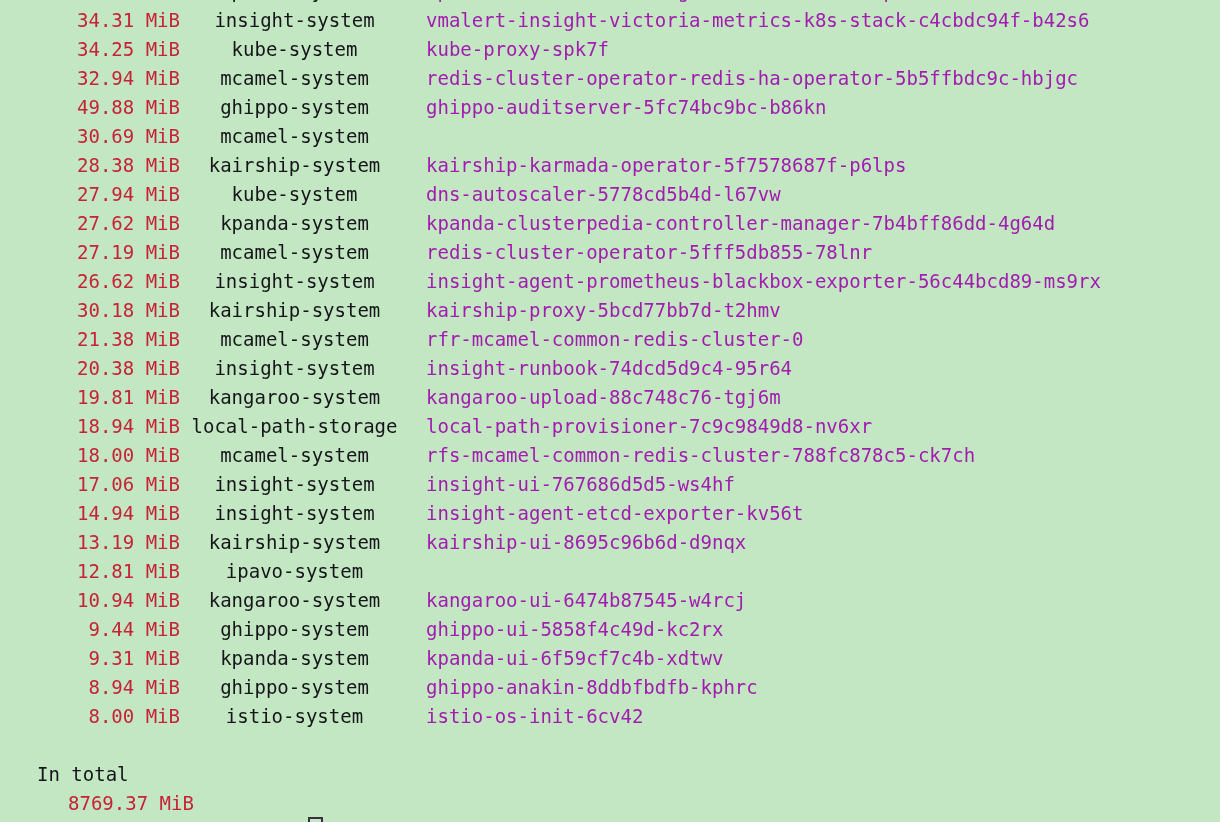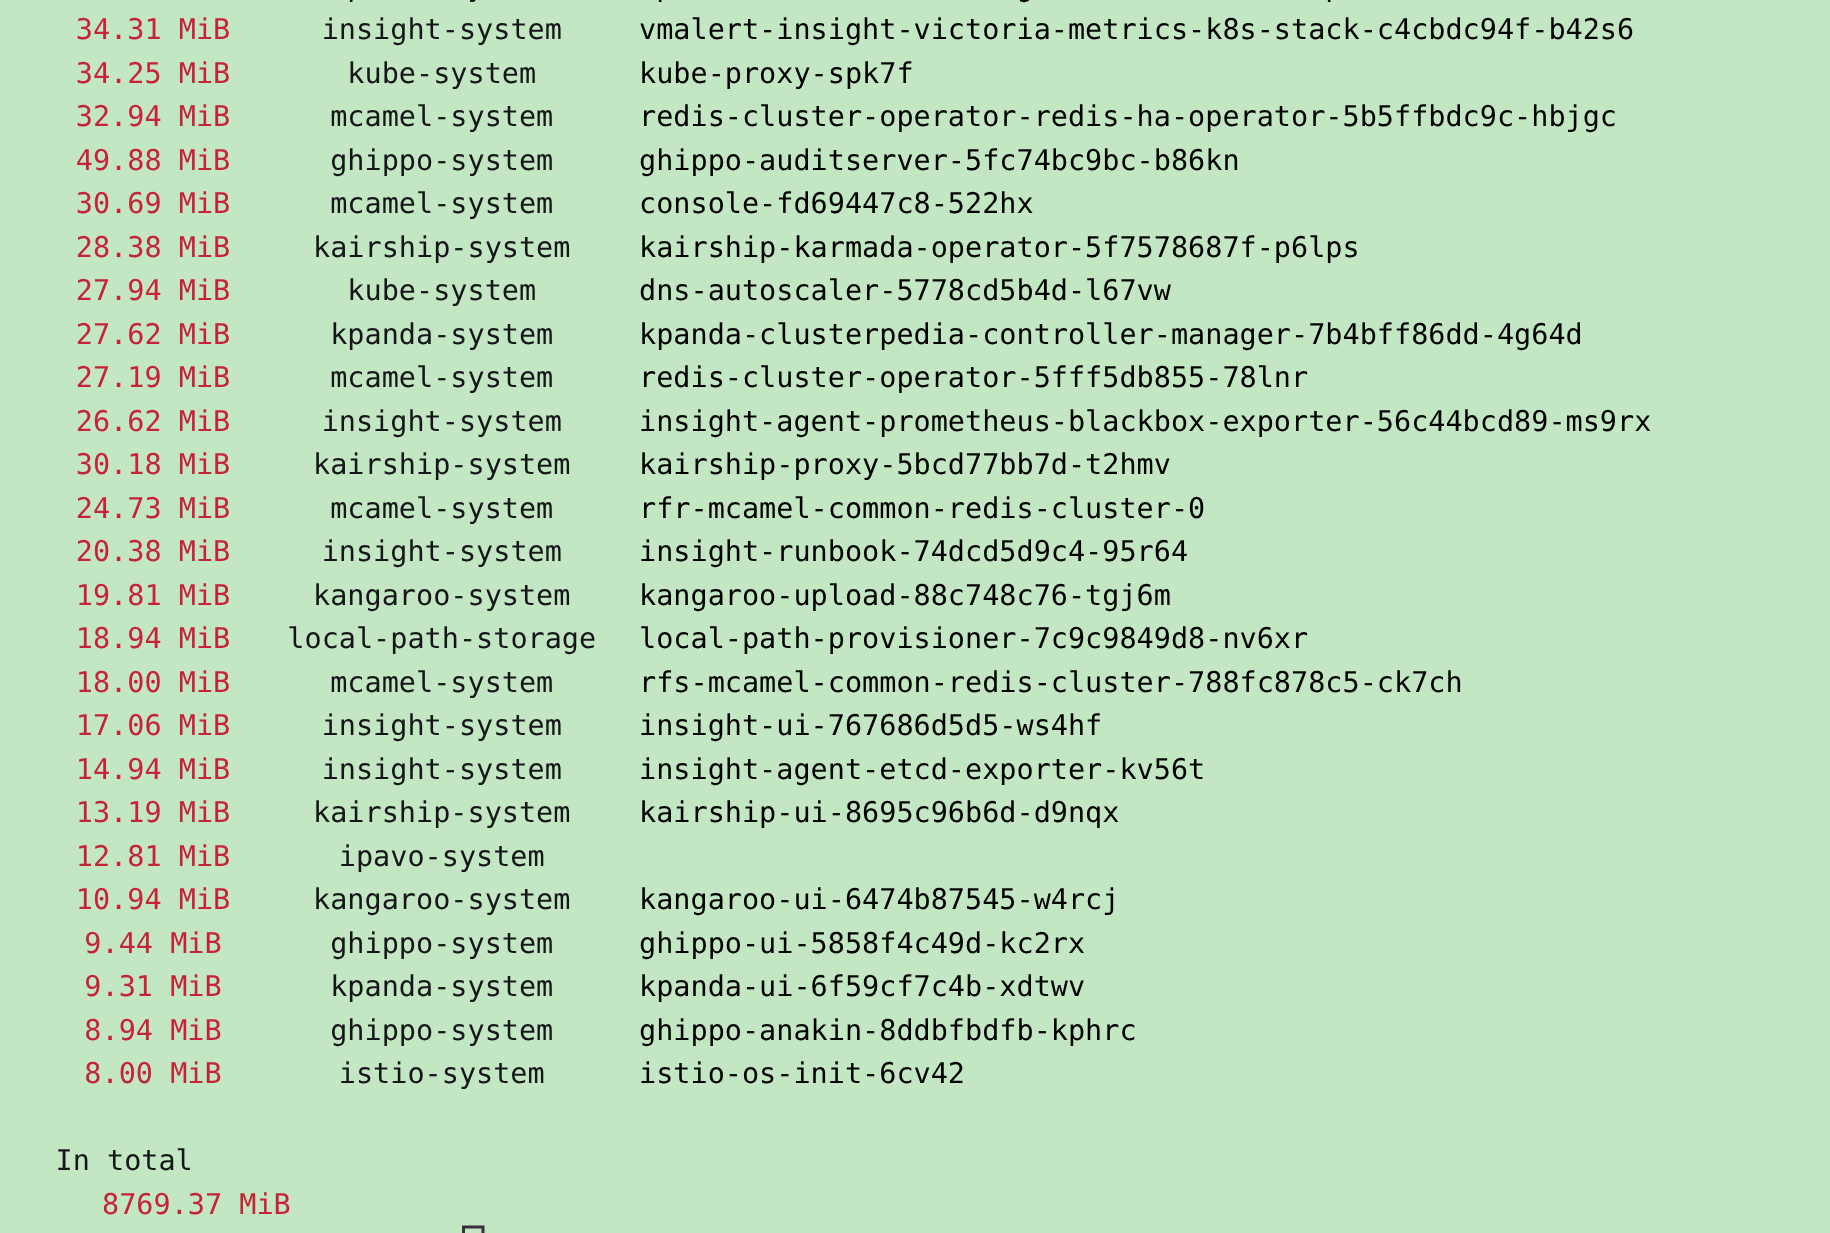--- a/index.html
+++ b/index.html
@@ -29,33 +29,33 @@
     align-items: baseline;
     height: 29px;
     white-space: pre;
   }
   .c-size {
     width: 180px;
     flex: 0 0 180px;
     padding-left: 24px;
     box-sizing: border-box;
     color: #c62336;
-    text-align: center;
+    text-align: right;
   }
   .c-ns {
     width: 229px;
     flex: 0 0 229px;
     text-align: center;
     color: #16161a;
   }
   .c-pod {
     flex: 1 1 auto;
     padding-left: 17px;
     box-sizing: border-box;
-    color: #000000;
+    color: #a21caf;
     text-align: left;
   }
   .spacer {
     height: 29px;
   }
   .total-label {
     padding-left: 8px;
     color: #16161a;
     white-space: pre;
     height: 29px;
@@ -81,28 +81,28 @@
 </head>
 <body>
 
 <div id="terminal">
   <div id="rows-container">
       <div class="row"><span class="c-size">36.31 MiB</span><span class="c-ns">kpanda-system</span><span class="c-pod">kpanda-controller-manager-65d9b9fd5-rt47p</span></div>
       <div class="row"><span class="c-size">34.31 MiB</span><span class="c-ns">insight-system</span><span class="c-pod">vmalert-insight-victoria-metrics-k8s-stack-c4cbdc94f-b42s6</span></div>
       <div class="row"><span class="c-size">34.25 MiB</span><span class="c-ns">kube-system</span><span class="c-pod">kube-proxy-spk7f</span></div>
       <div class="row"><span class="c-size">32.94 MiB</span><span class="c-ns">mcamel-system</span><span class="c-pod">redis-cluster-operator-redis-ha-operator-5b5ffbdc9c-hbjgc</span></div>
       <div class="row"><span class="c-size">49.88 MiB</span><span class="c-ns">ghippo-system</span><span class="c-pod">ghippo-auditserver-5fc74bc9bc-b86kn</span></div>
-      <div class="row"><span class="c-size">30.69 MiB</span><span class="c-ns">mcamel-system</span><span class="c-pod">console-fd69447c8-522hx</span></div>
+      <div class="row"><span class="c-size">30.69 MiB</span><span class="c-ns">mcamel-system</span></div>
       <div class="row"><span class="c-size">28.38 MiB</span><span class="c-ns">kairship-system</span><span class="c-pod">kairship-karmada-operator-5f7578687f-p6lps</span></div>
       <div class="row"><span class="c-size">27.94 MiB</span><span class="c-ns">kube-system</span><span class="c-pod">dns-autoscaler-5778cd5b4d-l67vw</span></div>
       <div class="row"><span class="c-size">27.62 MiB</span><span class="c-ns">kpanda-system</span><span class="c-pod">kpanda-clusterpedia-controller-manager-7b4bff86dd-4g64d</span></div>
       <div class="row"><span class="c-size">27.19 MiB</span><span class="c-ns">mcamel-system</span><span class="c-pod">redis-cluster-operator-5fff5db855-78lnr</span></div>
       <div class="row"><span class="c-size">26.62 MiB</span><span class="c-ns">insight-system</span><span class="c-pod">insight-agent-prometheus-blackbox-exporter-56c44bcd89-ms9rx</span></div>
       <div class="row"><span class="c-size">30.18 MiB</span><span class="c-ns">kairship-system</span><span class="c-pod">kairship-proxy-5bcd77bb7d-t2hmv</span></div>
-      <div class="row"><span class="c-size">24.73 MiB</span><span class="c-ns">mcamel-system</span><span class="c-pod">rfr-mcamel-common-redis-cluster-0</span></div>
+      <div class="row"><span class="c-size">21.38 MiB</span><span class="c-ns">mcamel-system</span><span class="c-pod">rfr-mcamel-common-redis-cluster-0</span></div>
       <div class="row"><span class="c-size">20.38 MiB</span><span class="c-ns">insight-system</span><span class="c-pod">insight-runbook-74dcd5d9c4-95r64</span></div>
       <div class="row"><span class="c-size">19.81 MiB</span><span class="c-ns">kangaroo-system</span><span class="c-pod">kangaroo-upload-88c748c76-tgj6m</span></div>
       <div class="row"><span class="c-size">18.94 MiB</span><span class="c-ns">local-path-storage</span><span class="c-pod">local-path-provisioner-7c9c9849d8-nv6xr</span></div>
       <div class="row"><span class="c-size">18.00 MiB</span><span class="c-ns">mcamel-system</span><span class="c-pod">rfs-mcamel-common-redis-cluster-788fc878c5-ck7ch</span></div>
       <div class="row"><span class="c-size">17.06 MiB</span><span class="c-ns">insight-system</span><span class="c-pod">insight-ui-767686d5d5-ws4hf</span></div>
       <div class="row"><span class="c-size">14.94 MiB</span><span class="c-ns">insight-system</span><span class="c-pod">insight-agent-etcd-exporter-kv56t</span></div>
       <div class="row"><span class="c-size">13.19 MiB</span><span class="c-ns">kairship-system</span><span class="c-pod">kairship-ui-8695c96b6d-d9nqx</span></div>
       <div class="row"><span class="c-size">12.81 MiB</span><span class="c-ns">ipavo-system</span></div>
       <div class="row"><span class="c-size">10.94 MiB</span><span class="c-ns">kangaroo-system</span><span class="c-pod">kangaroo-ui-6474b87545-w4rcj</span></div>
       <div class="row"><span class="c-size">9.44 MiB</span><span class="c-ns">ghippo-system</span><span class="c-pod">ghippo-ui-5858f4c49d-kc2rx</span></div>

